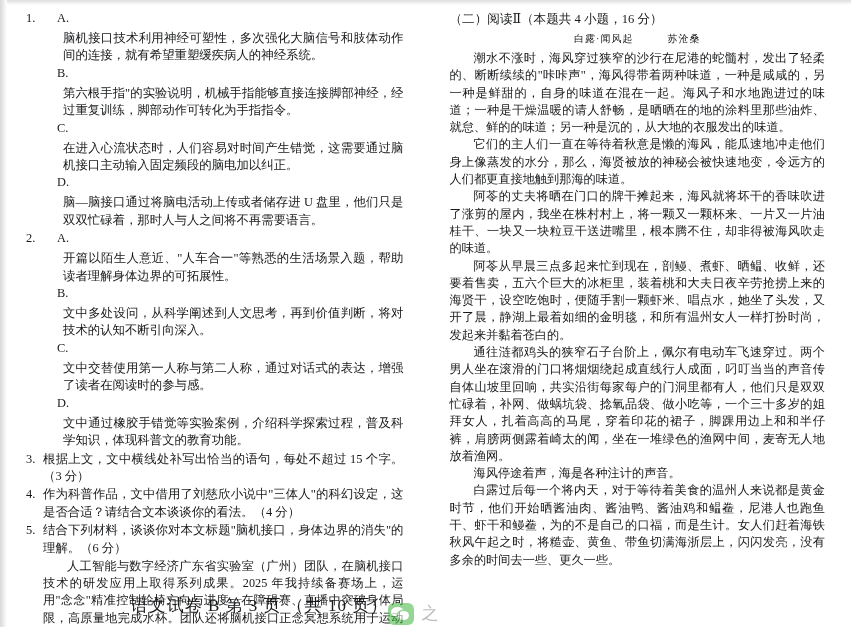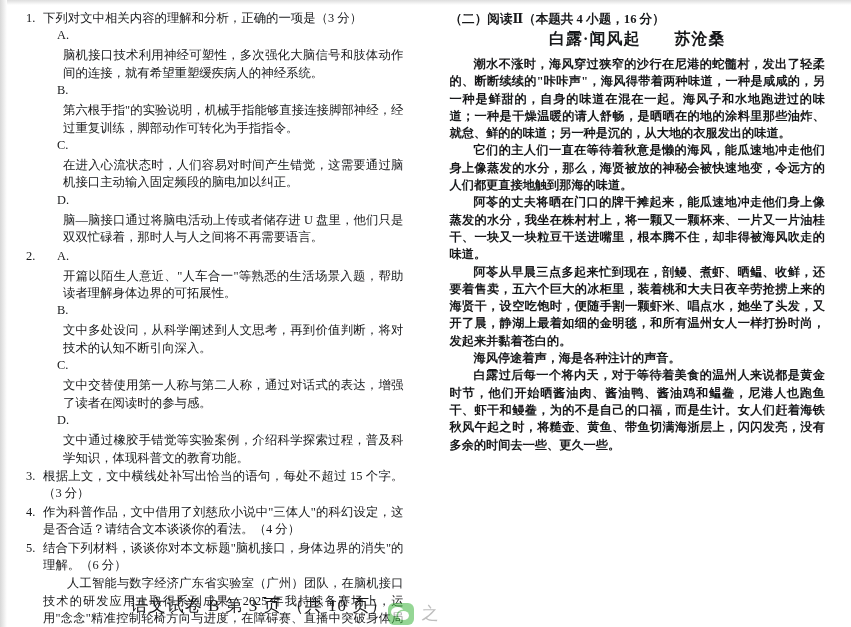--- a/index.html
+++ b/index.html
@@ -29,21 +29,20 @@
   }
   .col {
     width: 50%;
     box-sizing: border-box;
   }
   .col-left {
     padding-right: 22px;
   }
   .col-right {
     padding-left: 24px;
-    font-weight: bold;
   }
   .qitem {
     display: flex;
     flex-direction: row;
     margin-bottom: 1px;
   }
   .qnum {
     width: 17px;
     flex: 0 0 17px;
     font-size: 12.4px;
@@ -90,24 +89,24 @@
     margin: 0 0 2px 0;
   }
   .sec-sub {
     font-size: 12.6px;
     line-height: 18px;
     text-indent: 24px;
     margin: 0 0 4px 0;
   }
   .art-title {
     text-align: center;
-    font-size: 16px;
+    font-size: 10px;
     line-height: 18px;
     letter-spacing: 1px;
-    margin: 2px 0 8px 0;
+    margin: 2px 0 2px 0;
   }
   .art-title .author {
     margin-left: 34px;
   }
   .para {
     font-size: 12.2px;
     line-height: 17.3px;
     text-align: justify;
     text-justify: inter-ideograph;
     text-indent: 24px;
@@ -193,21 +192,20 @@
   <div class="edge-top"></div>
   <div class="edge-left"></div>
 
   <div class="columns">
 
     <div class="col col-left">
 
       <div class="qitem">
         <div class="qnum">1.</div>
         <div class="qbody">
-          <div class="qstem">下列对文中相关内容的理解和分析，正确的一项是（3 分）</div>
           <div class="opt">
             <div class="optlabel">A.</div>
             <div class="opttext">脑机接口技术利用神经可塑性，多次强化大脑信号和肢体动作间的连接，就有希望重塑缓疾病人的神经系统。</div>
           </div>
           <div class="opt">
             <div class="optlabel">B.</div>
             <div class="opttext">第六根手指"的实验说明，机械手指能够直接连接脚部神经，经过重复训练，脚部动作可转化为手指指令。</div>
           </div>
           <div class="opt">
             <div class="optlabel">C.</div>
@@ -268,22 +266,23 @@
 
     <div class="col col-right">
       <div class="sec-title">（二）阅读Ⅱ（本题共 4 小题，16 分）</div>
 
       <div class="art-title">
         <span>白露·闻风起</span><span class="author">苏沧桑</span>
       </div>
 
       <p class="para">潮水不涨时，海风穿过狭窄的沙行在尼港的蛇髓村，发出了轻柔的、断断续续的"咔咔声"，海风得带着两种味道，一种是咸咸的，另一种是鲜甜的，自身的味道在混在一起。海风子和水地跑进过的味道；一种是干燥温暖的请人舒畅，是晒晒在的地的涂料里那些油炸、就怠、鲜的的味道；另一种是沉的，从大地的衣服发出的味道。</p>
       <p class="para">它们的主人们一直在等待着秋意是懒的海风，能瓜速地冲走他们身上像蒸发的水分，那么，海贤被放的神秘会被快速地变，令远方的人们都更直接地触到那海的味道。</p>
-      <p class="para">阿苓的丈夫将晒在门口的牌干摊起来，能瓜速地冲走他们身上像蒸发的水分，我坐在株村村上，将一颗又一颗杯来、一片又一片油桂干、一块又一块粒豆干送进嘴里，根本腾不住，却非得被海风吹走的味道。</p>
+      <p class="para">阿苓的丈夫将晒在门口的牌干摊起来，海风就将坏干的香味吹进了涨剪的屋内，我坐在株村村上，将一颗又一颗杯来、一片又一片油桂干、一块又一块粒豆干送进嘴里，根本腾不住，却非得被海风吹走的味道。</p>
       <p class="para">阿苓从早晨三点多起来忙到现在，剖鳗、煮虾、晒鳁、收鲜，还要着售卖，五六个巨大的冰柜里，装着桃和大夫日夜辛劳抢捞上来的海贤干，设空吃饱时，便随手割一颗虾米、唱点水，她坐了头发，又开了晨，静湖上最着如细的金明毯，和所有温州女人一样打扮时尚，发起来并黏着苍白的。</p>
+      <p class="para">通往涟都鸡头的狭窄石子台阶上，佩尔有电动车飞速穿过。两个男人坐在滚滑的门口将烟烟绕起成直线行人成面，叼叮当当的声音传自体山坡里回响，共实沿街每家每户的门洞里都有人，他们只是双双忙碌着，补网、做蜗坑袋、捻氧品袋、做小吃等，一个三十多岁的姐拜女人，扎着高高的马尾，穿着印花的裙子，脚踝用边上和和半仔裤，肩膀两侧露着崎太的闻，坐在一堆绿色的渔网中间，麦寄无人地放着渔网。</p>
       <p class="para">海风停途着声，海是各种注计的声音。</p>
       <p class="para">白露过后每一个将内天，对于等待着美食的温州人来说都是黄金时节，他们开始晒酱油肉、酱油鸭、酱油鸡和鳁鲞，尼港人也跑鱼干、虾干和鳗鲞，为的不是自己的口福，而是生计。女人们赶着海铁秋风午起之时，将糙壶、黄鱼、带鱼切满海浙层上，闪闪发亮，没有多余的时间去一些、更久一些。</p>
 
     </div>
 
   </div>
 
   <div class="footer">
     <span class="footer-inner">语文试卷 B   第 3 页  （共 10 页）</span>
   </div>

